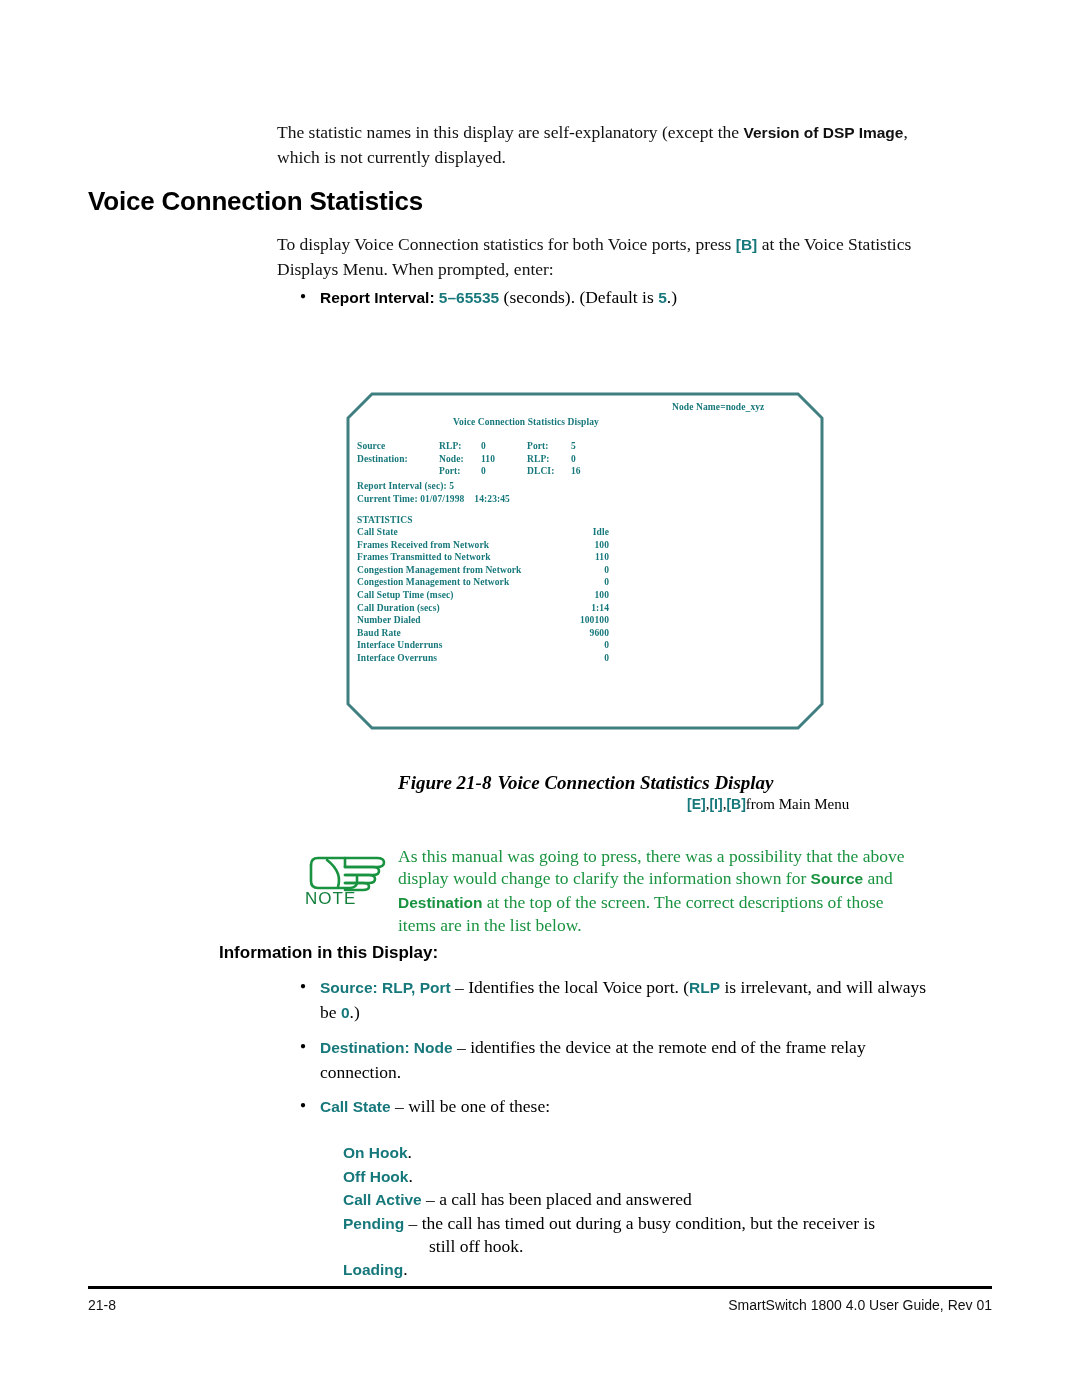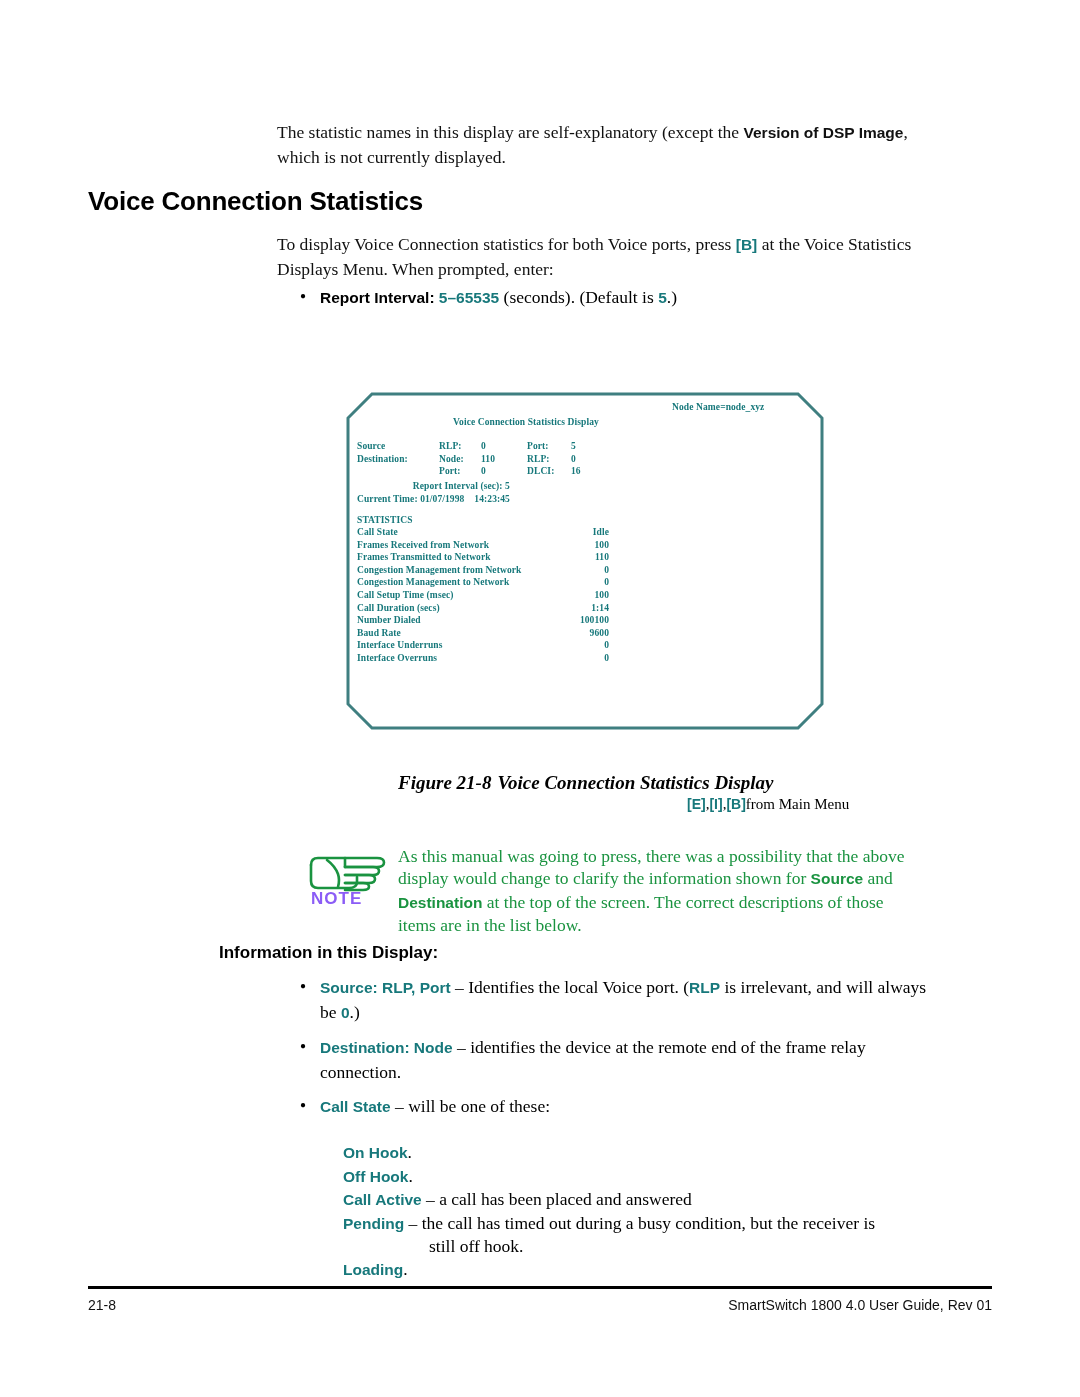--- a/index.html
+++ b/index.html
@@ -129,21 +129,21 @@
     width: 300px;
   }
   .addr-row { display: flex; height: 12.6px; }
   .addr-c1 { width: 82px; }
   .addr-c2 { width: 42px; }
   .addr-c3 { width: 46px; }
   .addr-c4 { width: 44px; }
   .addr-c5 { width: 40px; }
   #term-meta {
     position: absolute;
-    left: 11px; top: 88px; text-align: right;
+    left: 11px; top: 88px;
   }
   .meta-line { white-space: pre; height: 12.6px; }
   #term-stats-head {
     position: absolute;
     left: 11px; top: 122px;
   }
   #term-stats {
     position: absolute;
     left: 11px; top: 134px;
     width: 252px;
@@ -190,26 +190,26 @@
     width: 620px;
   }
   #note-icon {
     position: absolute;
     left: 0; top: 2px;
     width: 84px;
     height: 68px;
   }
   #note-icon-label {
     position: absolute;
-    left: 6px;
+    left: 0;
     top: 44px;
     font-family: "Liberation Sans", sans-serif;
-    font-weight: bold;
+    font-weight: normal;
     font-size: 17px;
-    color: #8b5cf6;
+    color: #15803d;
     letter-spacing: 1px;
   }
   #note-text {
     position: absolute;
     left: 93px; top: 0px;
     width: 527px;
     font-family: "Liberation Serif", serif;
     font-size: 17.5px;
     line-height: 22.4px;
     color: #1a9340;

